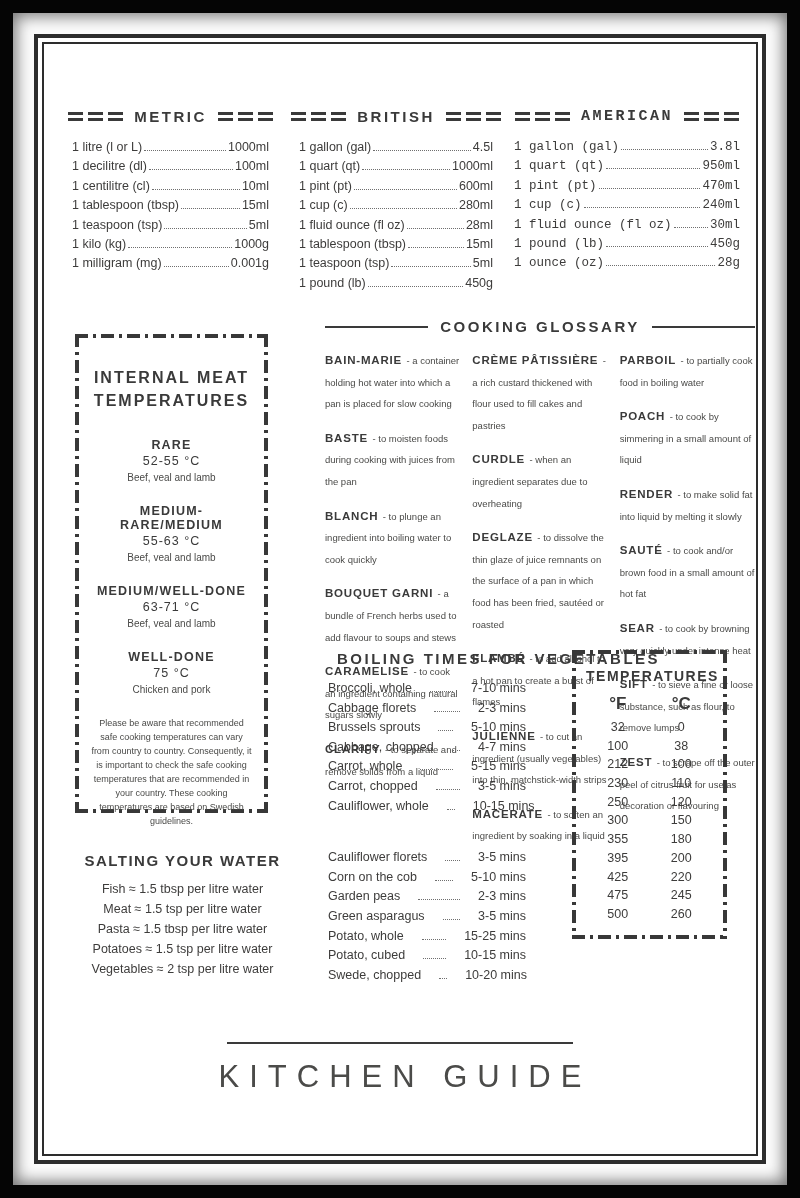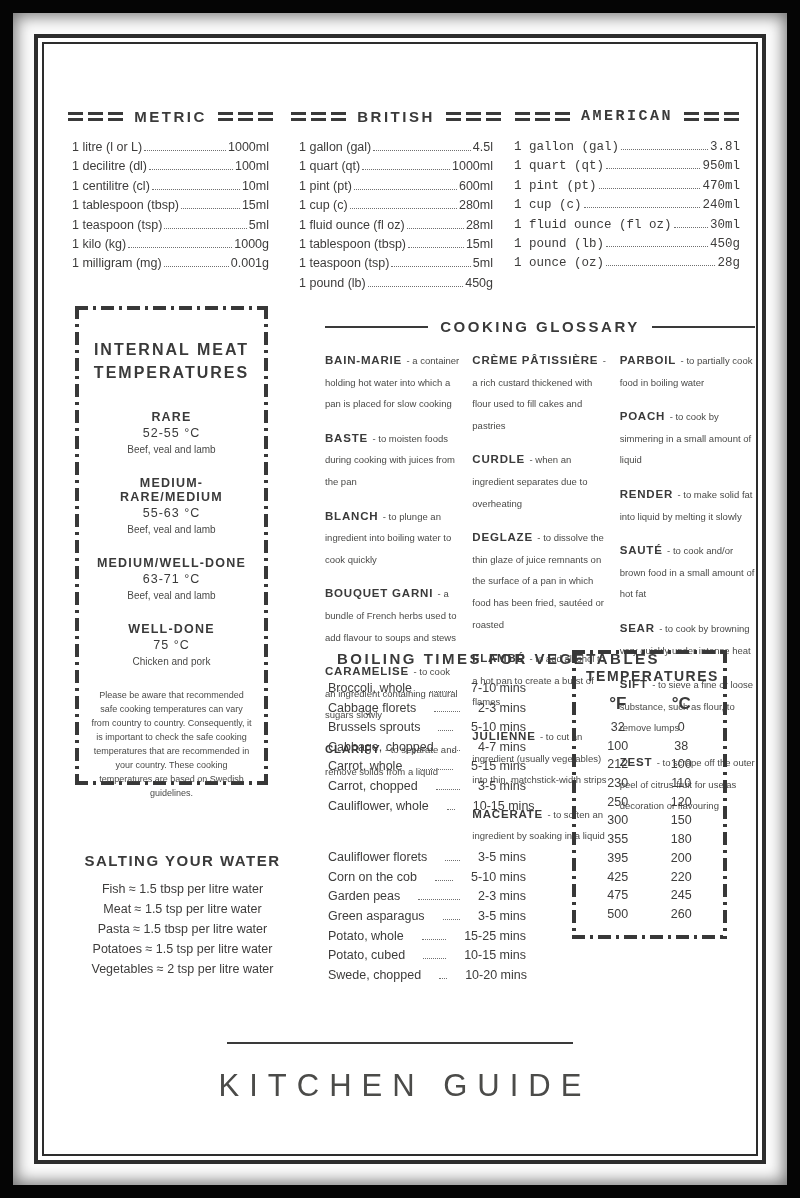--- a/index.html
+++ b/index.html
@@ -33,21 +33,21 @@
 
   
   .dashdot { position:absolute; }
   .dd-top, .dd-bottom { position:absolute; left:0; right:0; height:4px;
     background:repeating-linear-gradient(90deg,#383838 0 13px,transparent 13px 18px,#383838 18px 21px,transparent 21px 26px); }
   .dd-left, .dd-right { position:absolute; top:0; bottom:0; width:4px;
     background:repeating-linear-gradient(180deg,#383838 0 13px,transparent 13px 18px,#383838 18px 21px,transparent 21px 26px); }
   .dd-top{top:0;} .dd-bottom{bottom:0;} .dd-left{left:0;} .dd-right{right:0;}
 
   
-  #meat-box { left:29px; top:260px; width:193px; height:479px; }
+  #meat-box { left:29px; top:288px; width:193px; height:479px; }
   .meat-inner { position:absolute; inset:4px; padding:28px 12px 10px; text-align:center; }
   .meat-title { font-size:16px; font-weight:700; letter-spacing:2px; line-height:1.45; color:#3a3a3a; }
   .meat-entries { margin-top:26px; }
   .meat-entry { margin-bottom:21px; }
   .m-name { font-size:12.5px; font-weight:700; letter-spacing:1.2px; color:#3a3a3a; }
   .m-temp { font-size:12.5px; font-weight:400; letter-spacing:1px; margin-top:2px; color:#3a3a3a; }
   .m-sub  { font-size:10px; margin-top:4px; color:#4a4a48; }
   .meat-note { margin-top:22px; font-size:9px; line-height:1.55; color:#4a4a48; }
 
   
@@ -76,21 +76,21 @@
 
   
   #salting { position:absolute; left:19px; top:806px; width:235px; text-align:center; }
   .salt-title { font-size:15px; font-weight:700; letter-spacing:1.5px; color:#3a3a3a; }
   .salt-lines { margin-top:13px; }
   .sline { font-size:12.5px; height:20px; color:#3d3c3b; white-space:nowrap; }
 
   
   #footer { position:absolute; left:0; right:0; top:996px; text-align:center; }
   .foot-line { width:346px; height:2px; background:#3a3a3a; margin:0 auto; }
-  .foot-title { margin-top:24px; font-size:31px; font-weight:500; letter-spacing:10px; color:#4b4b49; padding-left:10px; }
+  .foot-title { margin-top:15px; font-size:31px; font-weight:500; letter-spacing:10px; color:#4b4b49; padding-left:10px; }
 </style>
 </head>
 <body>
 
 <div class="poster">
   <div class="mat"></div>
   <div class="border-outer"></div>
   <div class="border-inner"></div>
   <div class="content">
 

